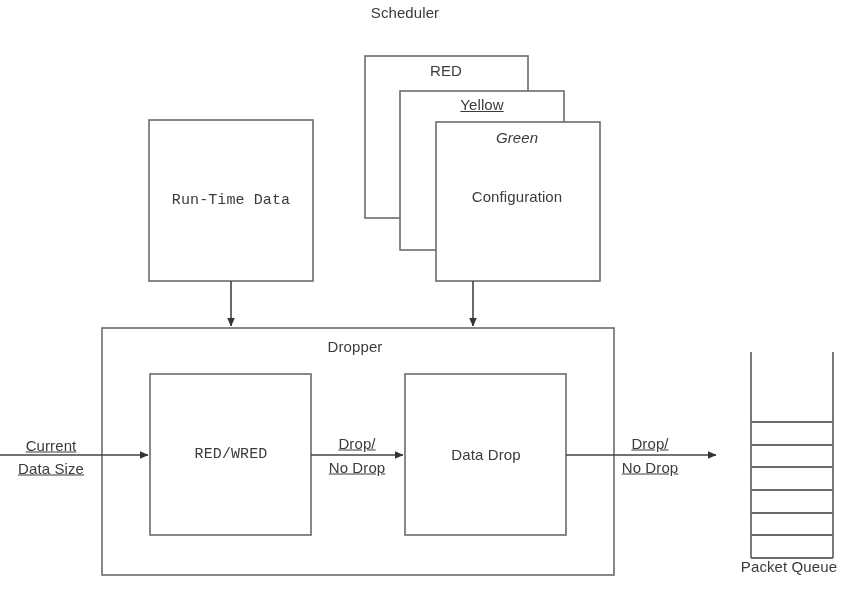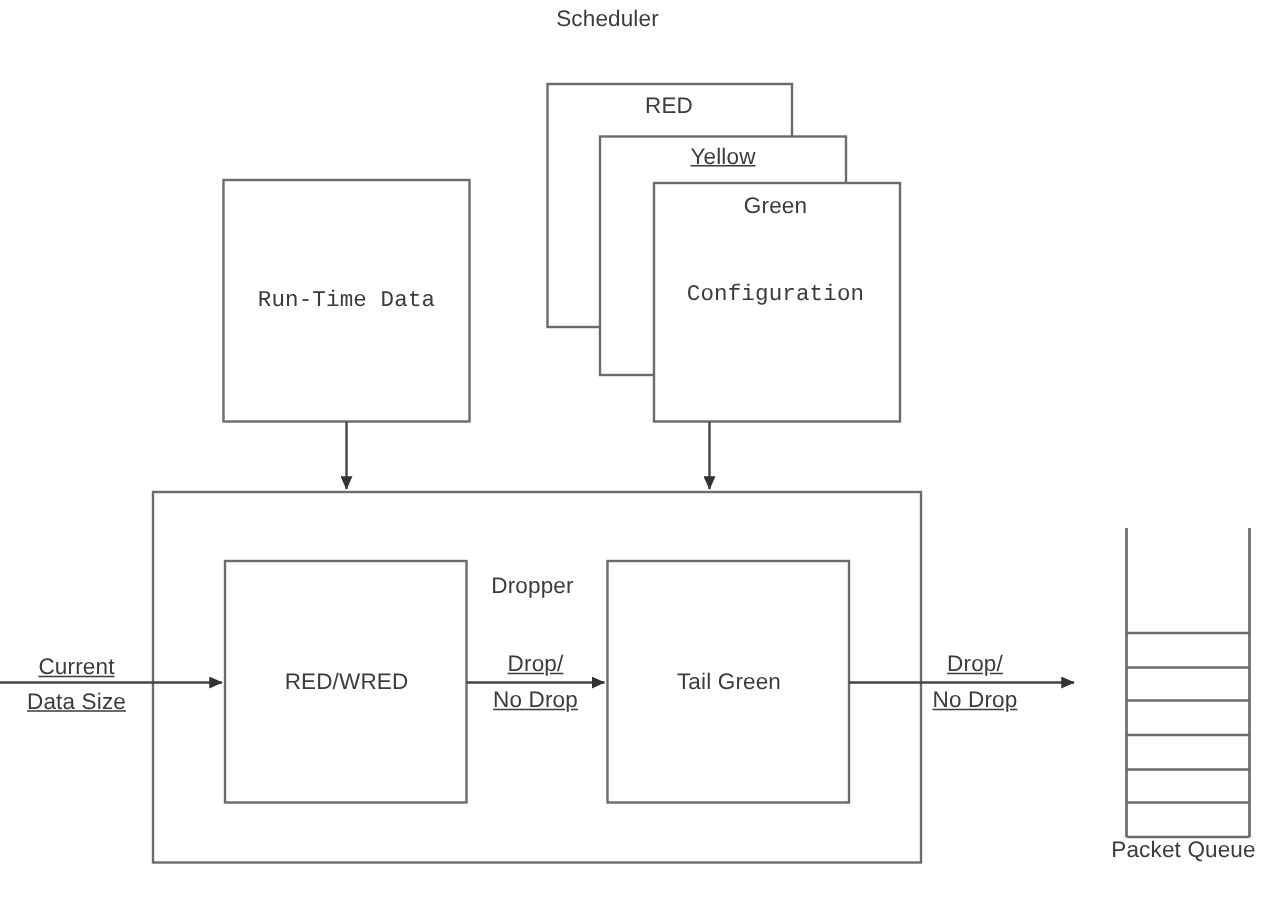--- a/index.html
+++ b/index.html
@@ -84,31 +84,31 @@
       <line x1="751" y1="558" x2="833" y2="558" stroke="#6b6b6b" stroke-width="1.8"></line>
     </g>
   </svg>
 
   <div class="lbl" style="left:405px; top:13px;">Scheduler</div>
 
   <div class="lbl" style="left:446px; top:71px;text-align:center;">RED</div>
 
   <div class="lbl" style="left:482px; top:105px;text-decoration:underline;">Yellow</div>
 
-  <div class="lbl" style="left:517px; top:138px;">Green</div>
+  <div class="lbl" style="left:517px; top:138px;font-style:italic;">Green</div>
 
-  <div class="lbl" style="left:517px; top:197px;font-family:Liberation Mono, monospace;">Configuration</div>
+  <div class="lbl" style="left:517px; top:197px;">Configuration</div>
 
   <div class="lbl" style="left:231px; top:201px;font-family:Liberation Mono, monospace;">Run-Time Data</div>
 
-  <div class="lbl" style="left:355px; top:347px;margin-top:44px;">Dropper</div>
+  <div class="lbl" style="left:355px; top:347px;">Dropper</div>
 
-  <div class="lbl" style="left:231px; top:455px;">RED/WRED</div>
+  <div class="lbl" style="left:231px; top:455px;font-family:Liberation Mono, monospace;">RED/WRED</div>
 
-  <div class="lbl" style="left:486px; top:455px;">Tail Green</div>
+  <div class="lbl" style="left:486px; top:455px;">Data Drop</div>
 
   <div class="lbl two-line" style="left:51px; top:445px;">Current</div>
   <div class="lbl two-line" style="left:51px; top:468px;">Data Size</div>
 
   <div class="lbl two-line" style="left:357px; top:443px;">Drop/</div>
   <div class="lbl two-line" style="left:357px; top:467px;">No Drop</div>
 
   <div class="lbl two-line" style="left:650px; top:443px;">Drop/</div>
   <div class="lbl two-line" style="left:650px; top:467px;">No Drop</div>
 

